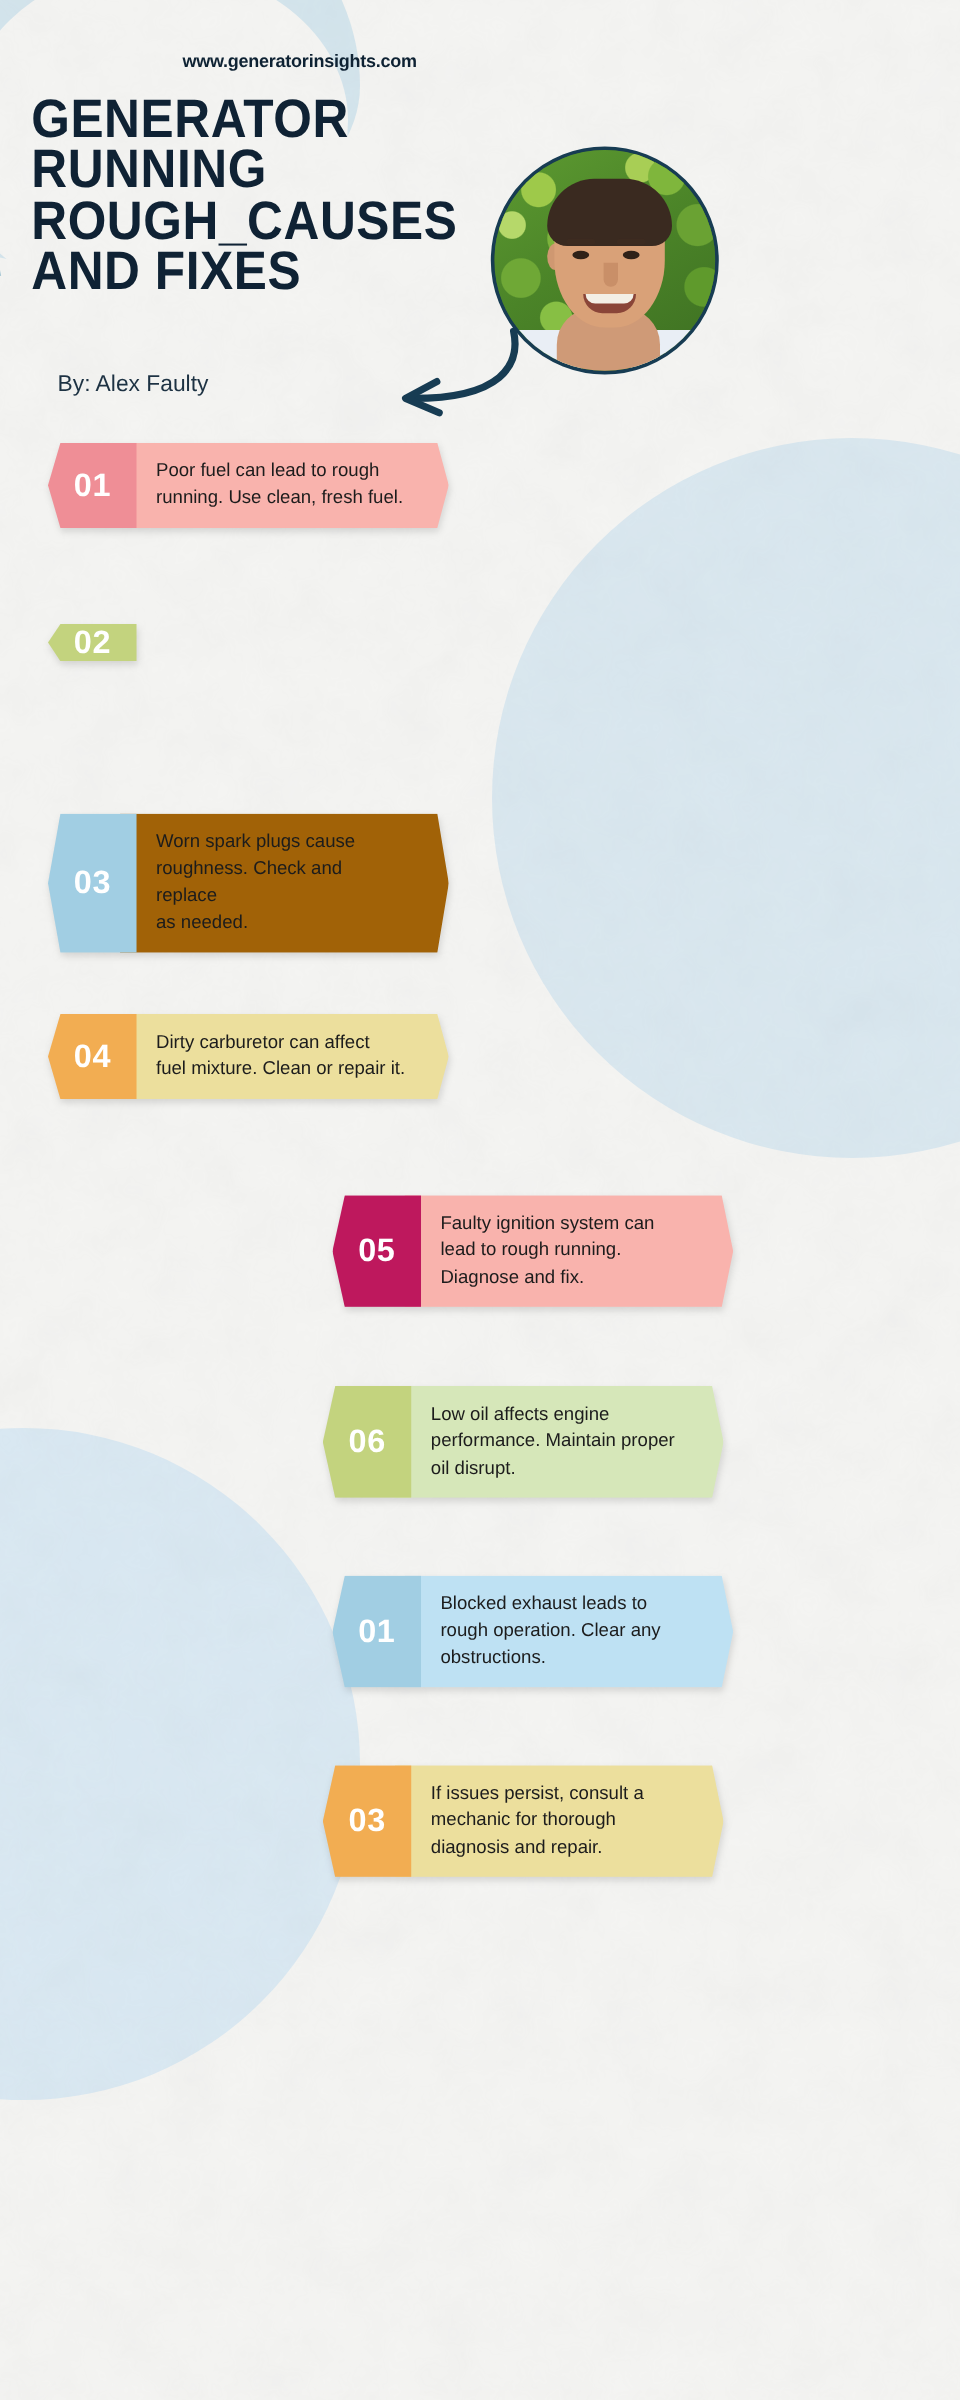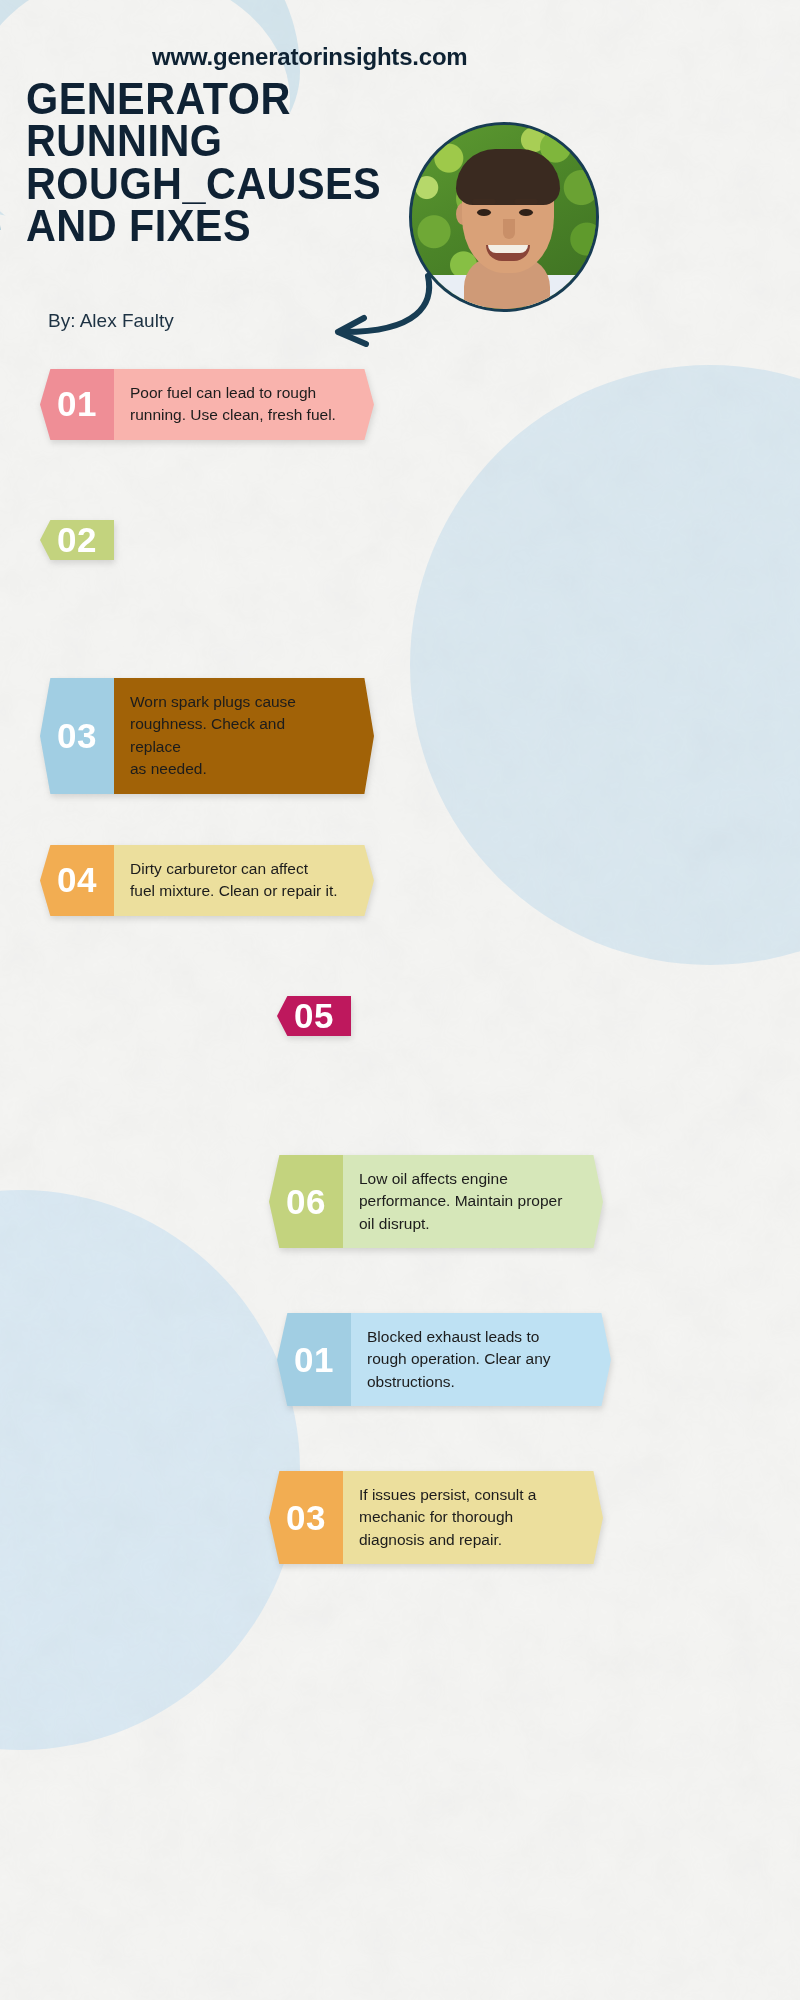--- a/index.html
+++ b/index.html
@@ -84,21 +84,21 @@
     position: absolute;
     inset: 0;
     opacity: 0.5;
   }
 
   
   .site-url {
     position: absolute;
     left: 152px;
     top: 43px;
-    font-size: 24px;
+    font-size: 15px;
     font-weight: bold;
     color: #0e2233;
     letter-spacing: -0.2px;
     font-family: "Liberation Sans", sans-serif;
   }
 
   .headline {
     position: absolute;
     left: 26px;
     top: 78px;
@@ -272,21 +272,21 @@
   }
 
   .card .num-chip {
     position: relative;
     flex: 0 0 auto;
     width: 74px;
     display: flex;
     align-items: center;
     justify-content: center;
     color: #ffffff;
-    font-size: 35px;
+    font-size: 27px;
     font-weight: bold;
     font-family: "Liberation Sans", sans-serif;
     letter-spacing: 0.5px;
     clip-path: polygon(14% 0%, 100% 0%, 100% 100%, 14% 100%, 0% 50%);
     margin-right: -14px;
     z-index: 2;
   }
 
   .card .body {
     position: relative;
@@ -390,20 +390,25 @@
       </div>
       <div class="card" style="left: 40px; top: 845px; width: 334px;">
         <div class="num-chip" style="background: rgb(242, 173, 82);">04</div>
         <div class="body" style="background: rgb(236, 223, 157);">
           <span class="txt">Dirty carburetor can affect</span>
           <span class="txt">fuel mixture. Clean or repair it.</span>
         </div>
       </div>
       <div class="card" style="left: 277px; top: 996px; width: 334px;">
         <div class="num-chip" style="background: #be185d;">05</div>
+        <div class="body" style="background: rgb(249, 179, 173);">
+          <span class="txt">Faulty ignition system can</span>
+          <span class="txt">lead to rough running.</span>
+          <span class="txt">Diagnose and fix.</span>
+        </div>
       </div>
       <div class="card" style="left: 269px; top: 1155px; width: 334px;">
         <div class="num-chip" style="background: rgb(195, 211, 126);">06</div>
         <div class="body" style="background: rgb(214, 231, 185);">
           <span class="txt">Low oil affects engine</span>
           <span class="txt">performance. Maintain proper</span>
           <span class="txt">oil disrupt.</span>
         </div>
       </div>
       <div class="card" style="left: 277px; top: 1313px; width: 334px;">

